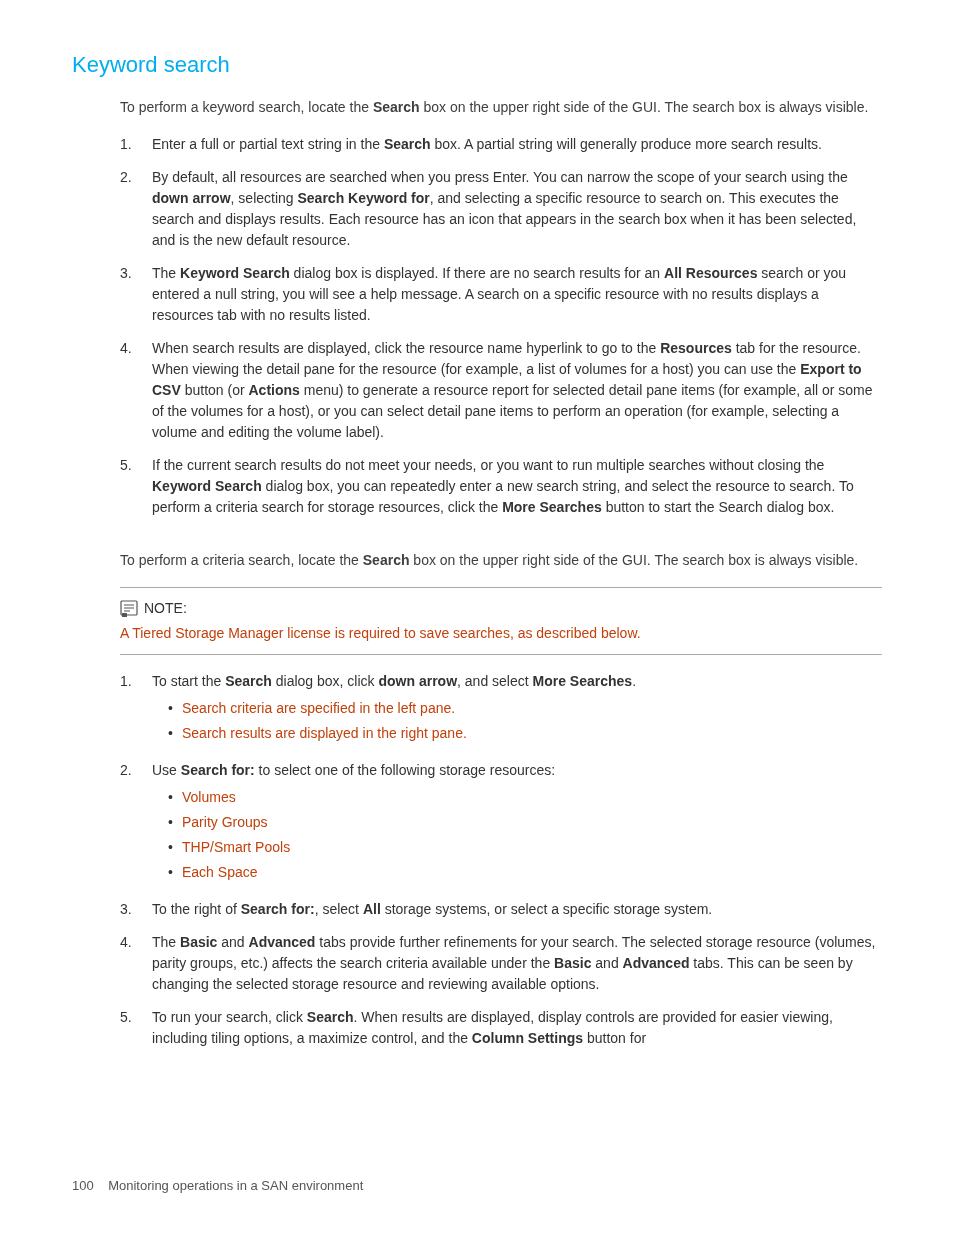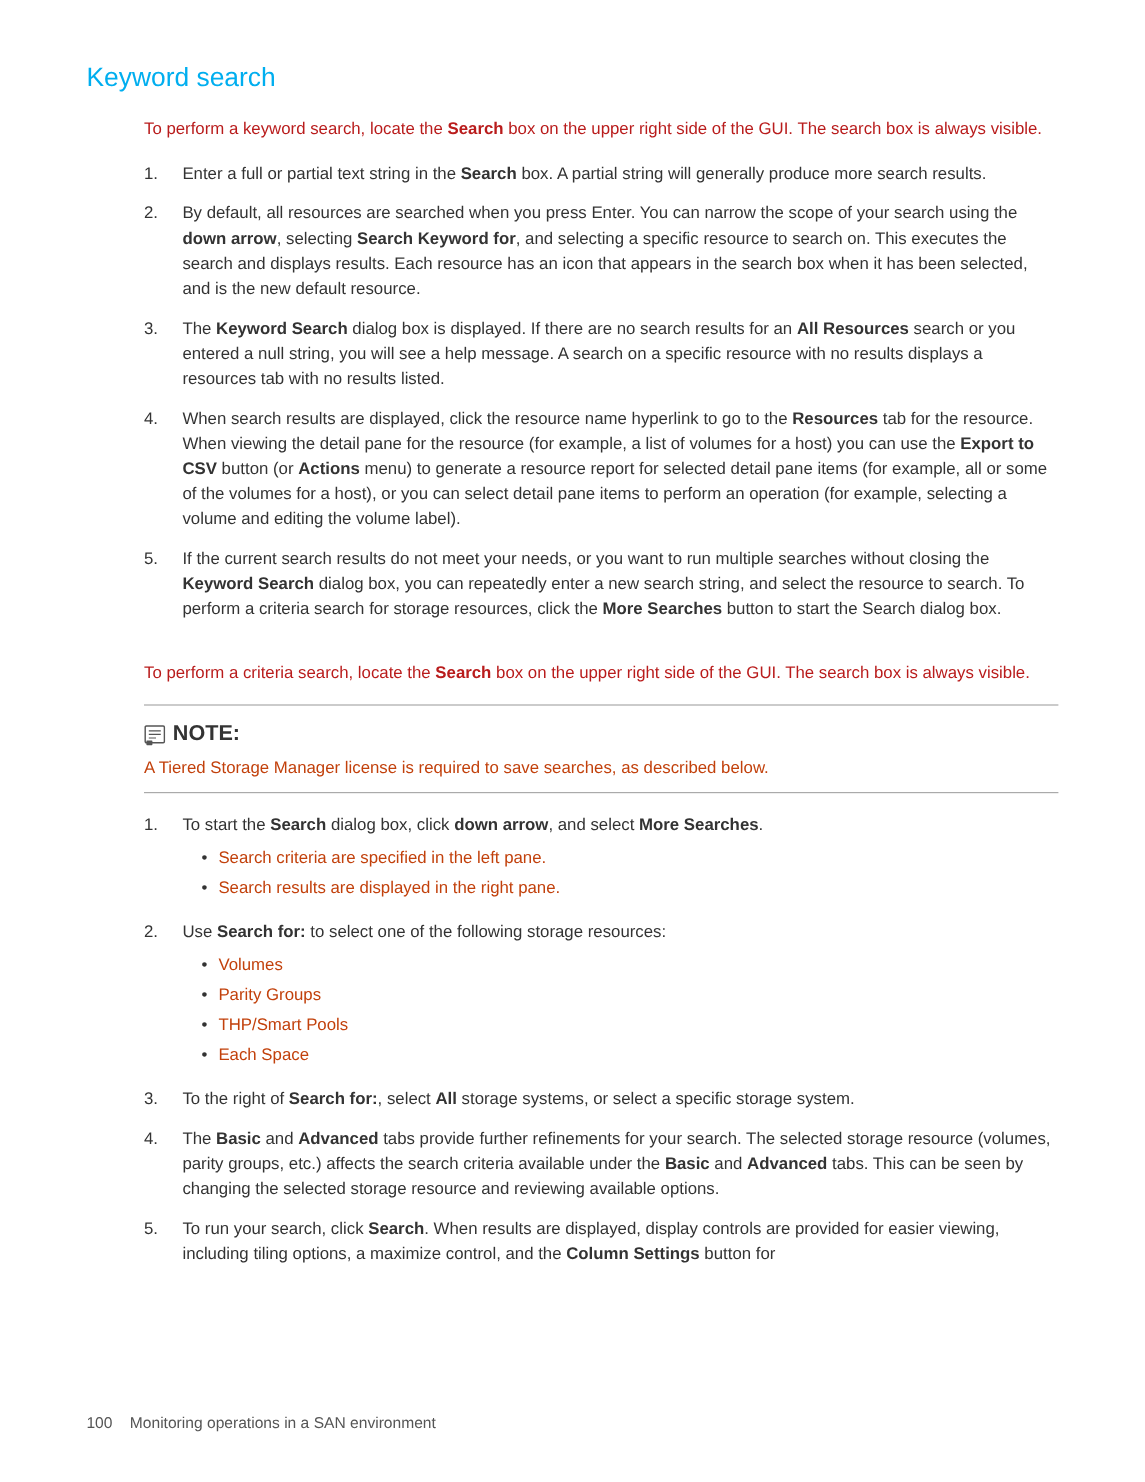--- a/index.html
+++ b/index.html
@@ -19,21 +19,21 @@
     h2.section-title {
       color: #00AEEF;
       font-size: 22px;
       font-weight: normal;
       margin-bottom: 16px;
     }
     .intro-para {
       margin-left: 48px;
       margin-bottom: 16px;
       font-size: 14px;
-      color: #b91c1c;
+      color: #404040;
     }
     .numbered-list {
       margin-left: 48px;
       padding-left: 0;
       list-style: none;
       counter-reset: item;
     }
     .numbered-list > li {
       counter-increment: item;
       display: flex;
@@ -78,22 +78,22 @@
     .note-box {
       margin: 16px 0 16px 48px;
       border-top: 1px solid #aaa;
       border-bottom: 1px solid #aaa;
       padding: 10px 0;
     }
     .note-label {
       display: flex;
       align-items: center;
       gap: 6px;
-      font-weight: bold;
-      font-size: 18px;
+      font-weight: normal;
+      font-size: 14px;
       margin-bottom: 4px;
       color: #333;
     }
     .note-icon {
       display: inline-block;
       width: 18px;
       height: 18px;
       position: relative;
     }
     .note-text {

